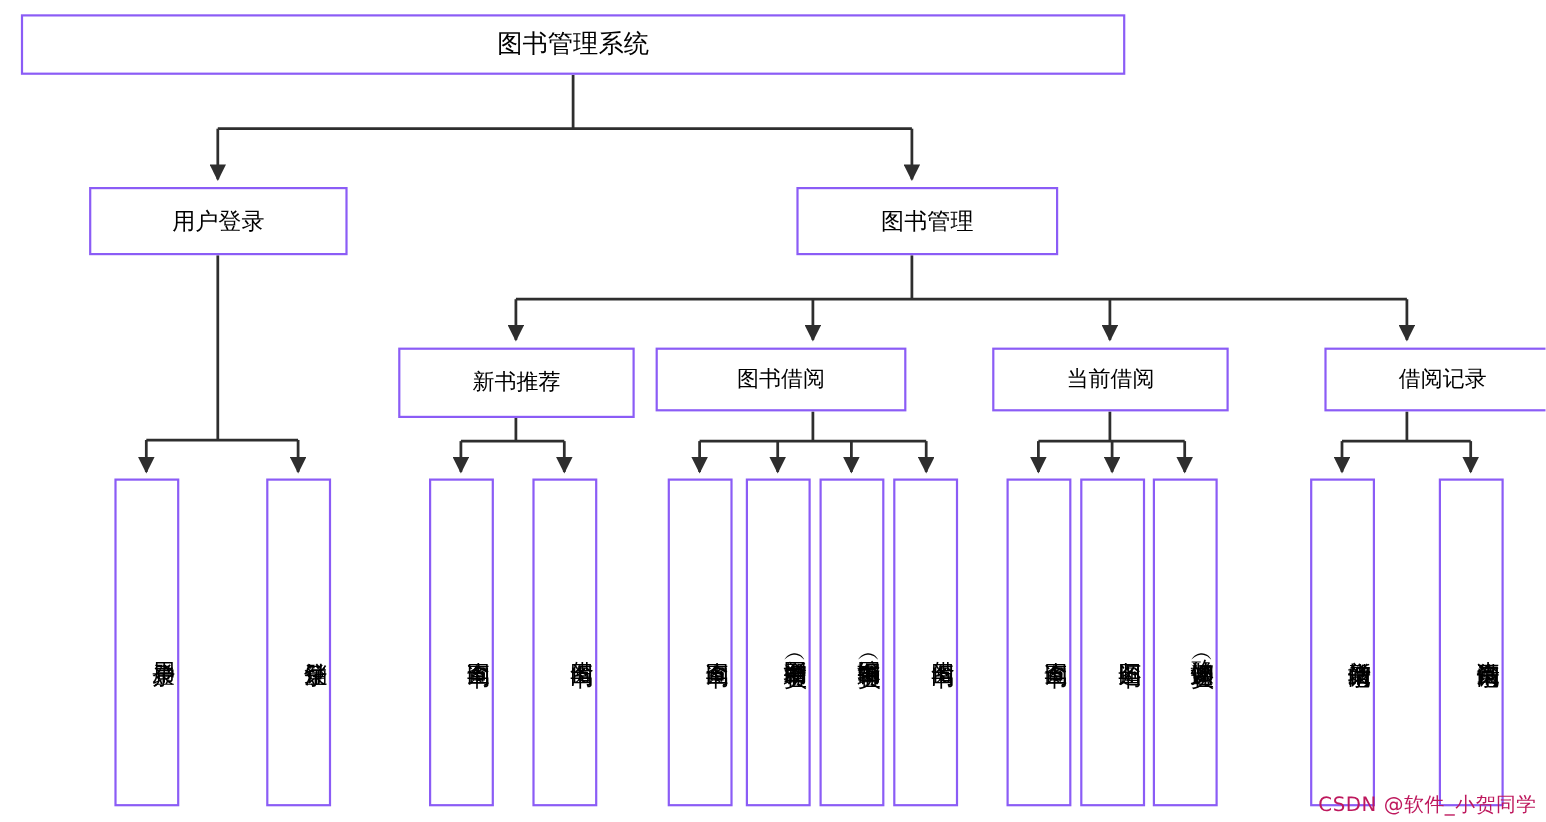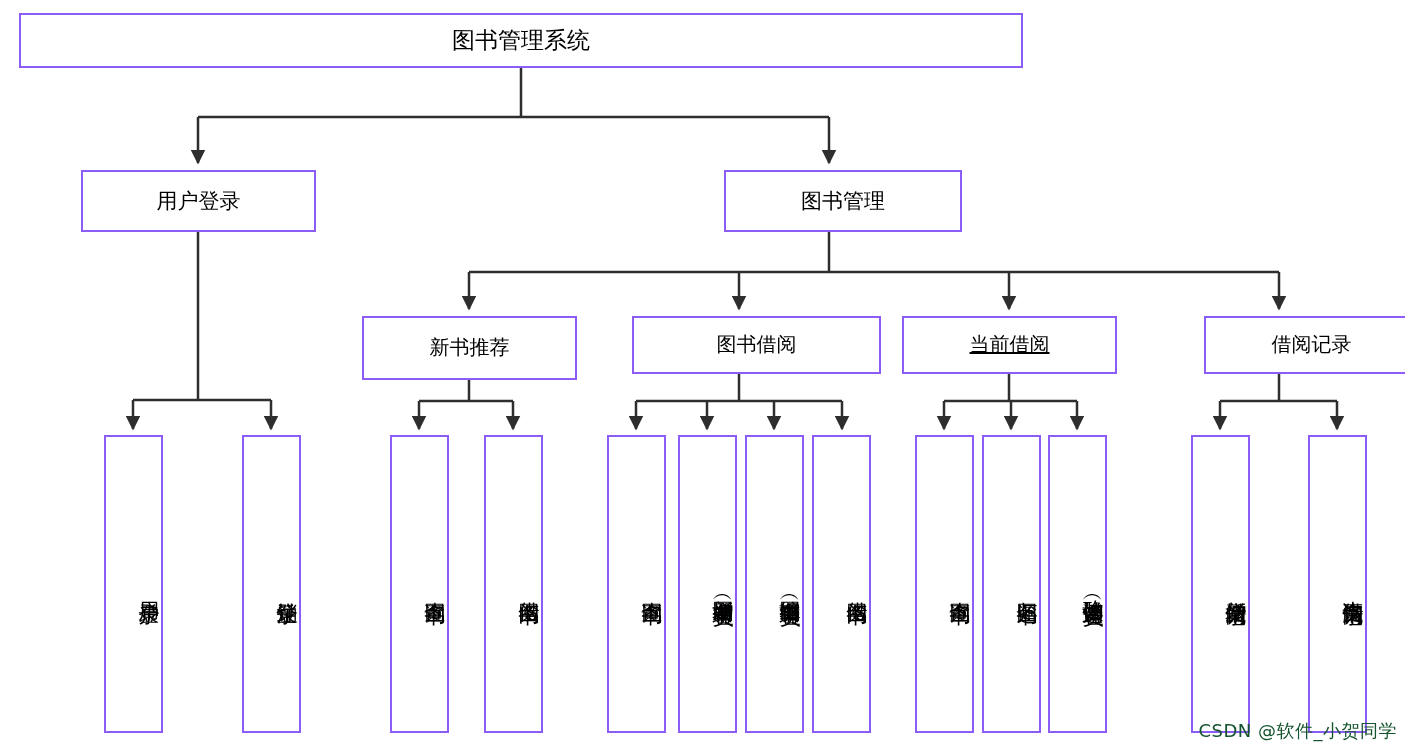--- a/index.html
+++ b/index.html
@@ -54,21 +54,21 @@
   }
   .node.leaf > span{
     display:block;
     white-space:normal;
   }
   .watermark{
     position:absolute;
     right:8px;
     bottom:4px;
     font-size:18px;
-    color:#14532d;
+    color:#be185d;
     letter-spacing:0.5px;
     z-index:5;
     user-select:none;
     white-space:nowrap;
   }
 </style>
 </head>
 <body>
 
 <div id="diagram-root">
@@ -123,22 +123,22 @@
       <path d="M 1337 401 L 1337 429" marker-end="url(#arrow)"></path>
     </g>
   </svg>
 
   <div class="node root" style="left:19px;top:13px;width:1004px;height:55px;">图书管理系统</div>
 
   <div class="node lvl2" style="left:81px;top:170px;width:235px;height:62px;">用户登录</div>
   <div class="node lvl2" style="left:711px;top:170px;width:238px;height:62px;margin-left:13px;">图书管理</div>
 
   <div class="node lvl3" style="left:362px;top:316px;width:215px;height:64px;">新书推荐</div>
-  <div class="node lvl3" style="left:632px;top:316px;width:249px;height:58px;">图书借阅</div>
-  <div class="node lvl3" style="left:902px;top:316px;width:215px;height:58px;text-decoration:underline;">当前借阅</div>
+  <div class="node lvl3" style="left:596px;top:316px;width:228px;height:58px;">图书借阅</div>
+  <div class="node lvl3" style="left:902px;top:316px;width:215px;height:58px;">当前借阅</div>
   <div class="node lvl3" style="left:1204px;top:316px;width:215px;height:58px;">借阅记录</div>
 
   <div class="node leaf" style="left:104px;top:435px;width:59px;height:298px;">
     <span>用户登录</span>
   </div>
   <div class="node leaf" style="left:242px;top:435px;width:59px;height:298px;">
     <span>注销登录</span>
   </div>
 
   <div class="node leaf" style="left:390px;top:435px;width:59px;height:298px;">

